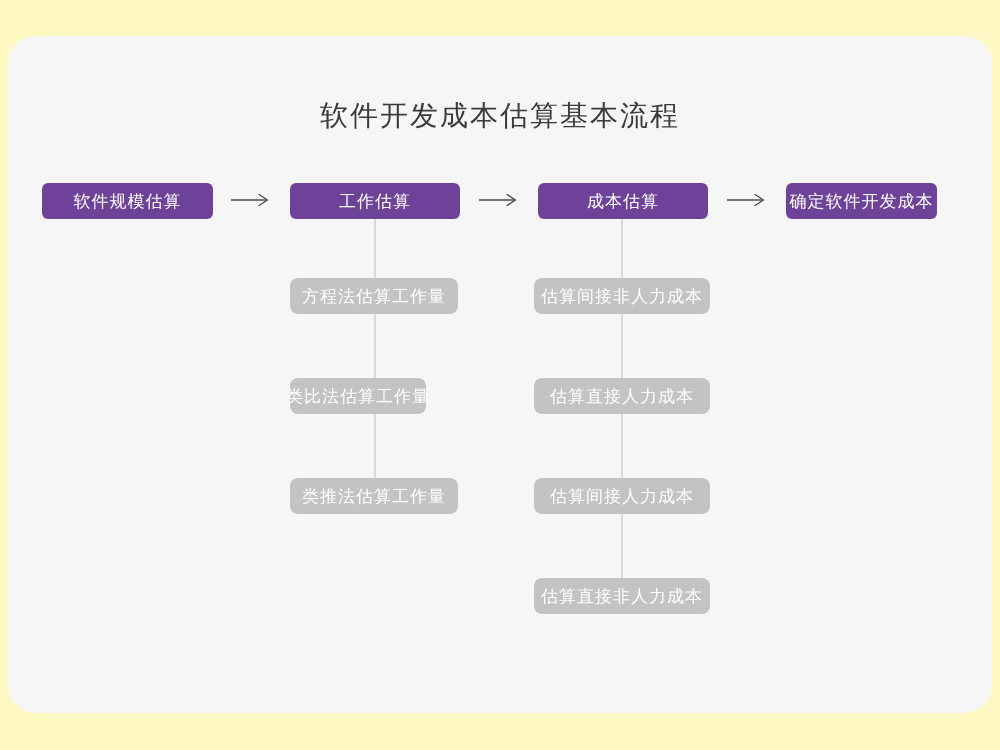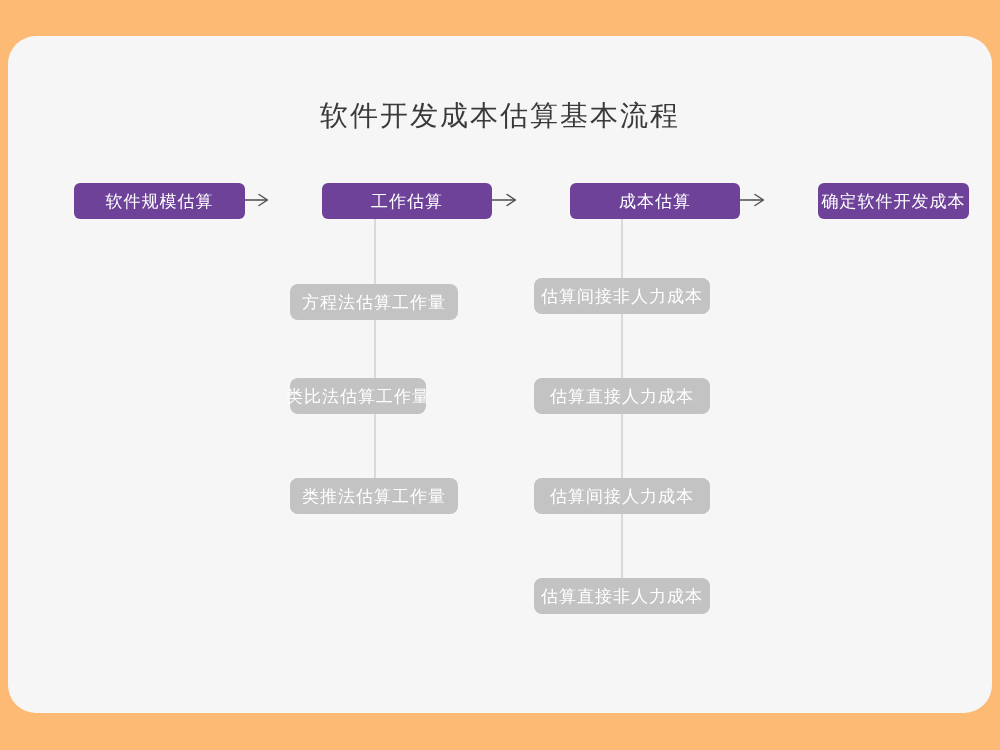--- a/index.html
+++ b/index.html
@@ -5,21 +5,21 @@
   html, body {
     margin: 0;
     padding: 0;
     background: #ffffff;
     font-family: "Liberation Sans", sans-serif;
   }
   .canvas {
     position: relative;
     width: 1000px;
     height: 750px;
-    background: #fdba74;
+    background: #fef9c3;
     overflow: hidden;
   }
   .card {
     position: absolute;
     left: 8px;
     top: 36px;
     width: 984px;
     height: 677px;
     background: #f6f6f7;
     border-radius: 28px;
@@ -45,21 +45,20 @@
     letter-spacing: 1px;
     font-size: 17px;
     z-index: 2;
     box-sizing: border-box;
     white-space: nowrap;
   }
   .main {
     background: #6e4299;
     color: #ffffff;
     border-radius: 6px;
-    margin-left: 32px;
   }
   .sub {
     background: #c3c3c4;
     color: #ffffff;
     border-radius: 8px;
   }
   #m0 { left: 42px;  top: 183px; width: 171px; }
   #m1 { left: 290px; top: 183px; width: 170px; }
   #m2 { left: 538px; top: 183px; width: 170px; }
   #m3 { left: 786px; top: 183px; width: 151px; }
@@ -78,21 +77,21 @@
 
   .vline {
     position: absolute;
     width: 2px;
     background: #d9d9da;
     z-index: 1;
   }
   #vlineA { left: 374px; top: 218px; height: 260px; }
   #vlineB { left: 621px; top: 218px; height: 360px; }
 
-  #w0 { left: 290px; top: 284px; width: 168px; }
+  #w0 { left: 290px; top: 278px; width: 168px; }
   #w1 { left: 290px; top: 378px; width: 136px; }
   #w2 { left: 290px; top: 478px; width: 168px; border-radius: 8px; }
 
   #c0 { left: 534px; top: 278px; width: 176px; }
   #c1 { left: 534px; top: 378px; width: 176px; }
   #c2 { left: 534px; top: 478px; width: 176px; }
   #c3 { left: 534px; top: 578px; width: 176px; }
 </style>
 </head>
 <body>

